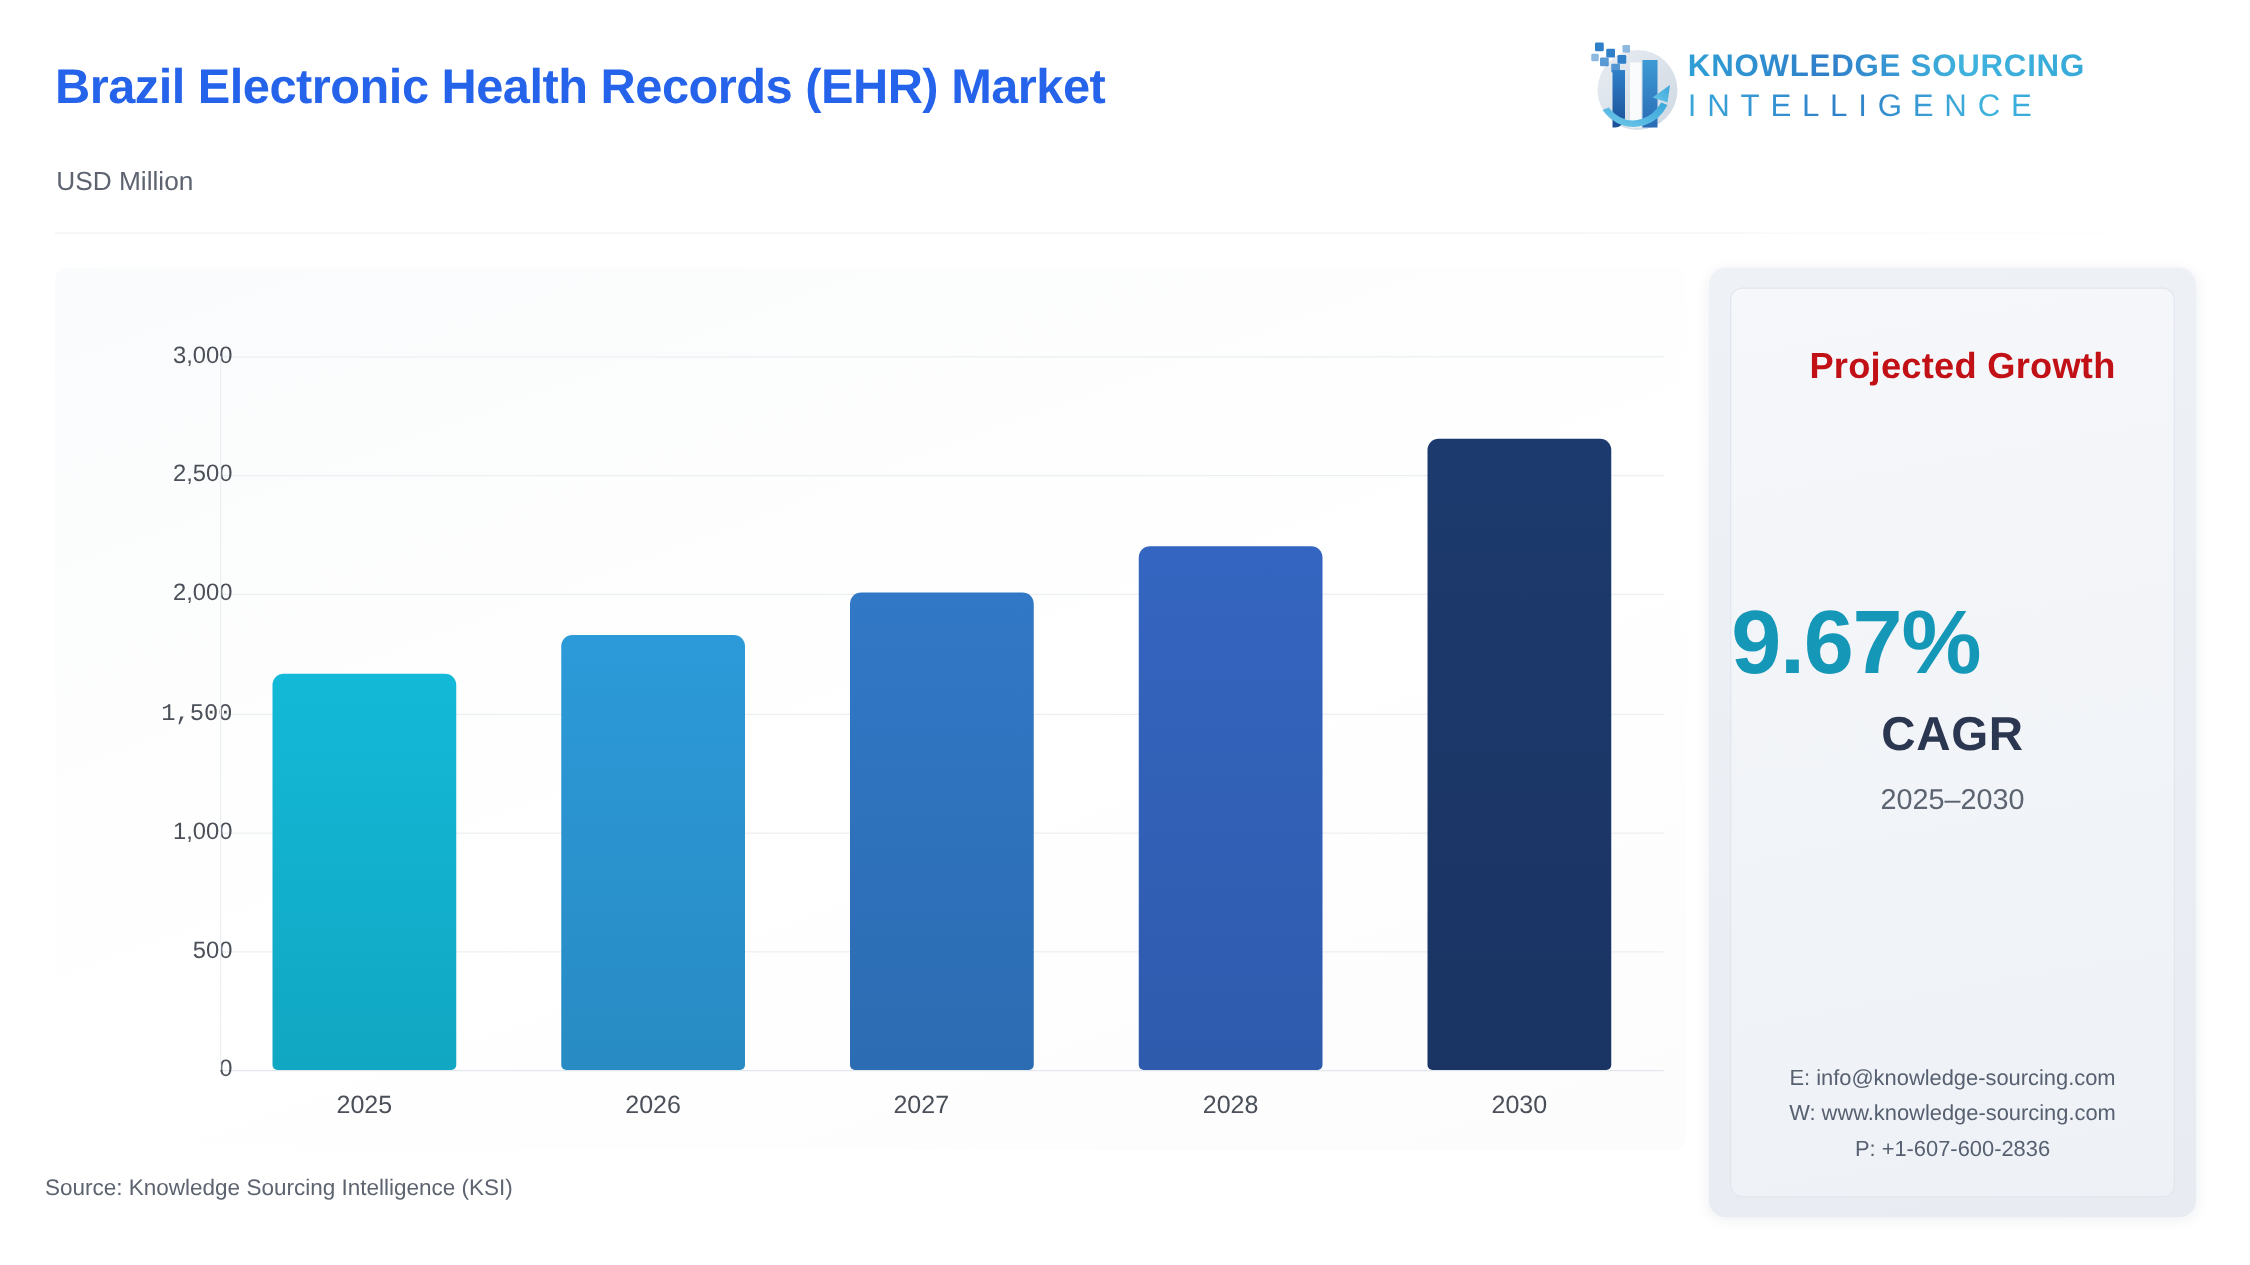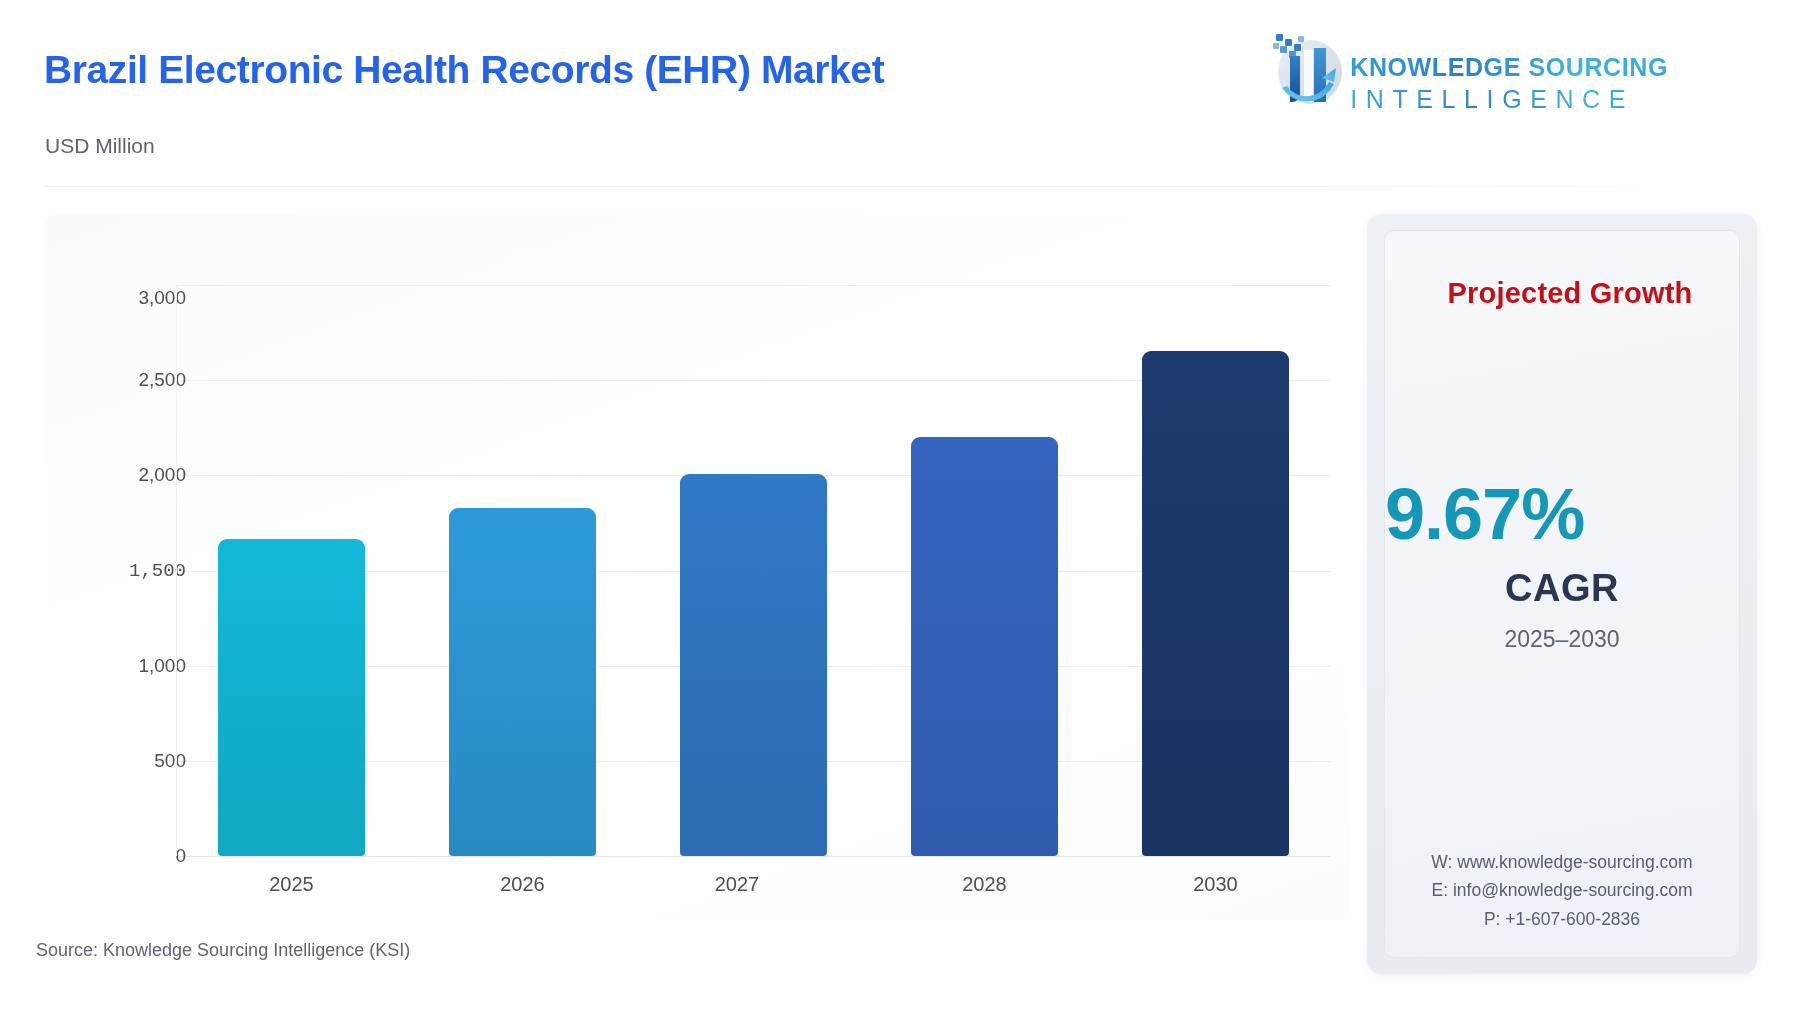--- a/index.html
+++ b/index.html
@@ -21,21 +21,21 @@
   .subtitle {
     position: absolute; left: 45px; top: 134px;
     font-size: 21px; color: #5d6470; font-weight: 400;
   }
   .header-rule {
     position: absolute; left: 44px; top: 186px; width: 1710px; height: 1px;
     background: linear-gradient(to right, #eef1f5 0%, #eef1f5 70%, #ffffff 100%);
   }
 
   
-  .logo { position: absolute; right: 36px; top: 26px; display: flex; align-items: flex-end; gap: 0; }
+  .logo { position: absolute; right: 36px; top: 26px; display: flex; align-items: center; gap: 0; }
   .logo-mark { width: 86px; height: 86px; position: relative; flex: none; }
   .logo-text { display: flex; flex-direction: column; line-height: 1.0; }
   .logo-line1 {
     font-size: 25px; font-weight: 700; letter-spacing: 0.6px;
     background: linear-gradient(90deg,#2f9fd6 0%, #2f7fc9 35%, #3fb3dd 70%, #36a9d8 100%);
     -webkit-background-clip: text; background-clip: text; color: transparent;
   }
   .logo-line2 {
     font-size: 25px; font-weight: 500; letter-spacing: 8.6px; margin-top: 7px;
     background: linear-gradient(90deg,#3aa7da 0%, #2f7fc9 40%, #3fb3dd 75%, #2f9fd6 100%);
@@ -171,21 +171,21 @@
         <div class="ylabel" style="top: 546.833px;">500</div>
         <div class="gridline" style="top: 451.667px;"></div>
         <div class="ylabel" style="top: 451.667px;">1,000</div>
         <div class="gridline" style="top: 356.5px;"></div>
         <div class="ylabel" style="top: 356.5px; font-family: Liberation Mono, monospace;">1,500</div>
         <div class="gridline" style="top: 261.333px;"></div>
         <div class="ylabel" style="top: 261.333px;">2,000</div>
         <div class="gridline" style="top: 166.167px;"></div>
         <div class="ylabel" style="top: 166.167px;">2,500</div>
         <div class="gridline" style="top: 71px;"></div>
-        <div class="ylabel" style="top: 71px; margin-top: 13px;">3,000</div>
+        <div class="ylabel" style="top: 71px;">3,000</div>
         <div class="vaxis" style="top: 71px; height: 571px;"></div>
         <div class="bars">
           <div class="bar" title="2025: 1665" style="left: 42px; width: 147px; height: 316.905px; bottom: 64px; background: linear-gradient(rgb(19, 185, 216) 0%, rgb(17, 167, 194) 100%);"></div>
           <div class="xlabel" style="left: 115.5px; bottom: 24px;">2025</div>
           <div class="bar" title="2026: 1830" style="left: 273px; width: 147px; height: 348.31px; bottom: 64px; background: linear-gradient(rgb(44, 154, 217) 0%, rgb(40, 139, 195) 100%);"></div>
           <div class="xlabel" style="left: 346.5px; bottom: 24px;">2026</div>
           <div class="bar" title="2027: 2005" style="left: 504px; width: 147px; height: 381.618px; bottom: 64px; background: linear-gradient(rgb(49, 120, 198) 0%, rgb(44, 108, 178) 100%);"></div>
           <div class="xlabel" style="left: 561px; bottom: 24px;">2027</div>
           <div class="bar" title="2028: 2200" style="left: 735px; width: 147px; height: 418.733px; bottom: 64px; background: linear-gradient(rgb(52, 101, 192) 0%, rgb(47, 91, 173) 100%);"></div>
           <div class="xlabel" style="left: 808.5px; bottom: 24px;">2028</div>
@@ -197,20 +197,20 @@
 
   <div class="source">Source: Knowledge Sourcing Intelligence (KSI)</div>
 
   <div class="side-panel">
     <div class="side-inner">
       <div class="panel-title">Projected Growth</div>
       <div class="cagr-value">9.67%</div>
       <div class="cagr-label">CAGR</div>
       <div class="cagr-period">2025–2030</div>
       <div class="contact">
+        <div>E: info@knowledge-sourcing.com</div>
         <div>W: www.knowledge-sourcing.com</div>
-        <div>E: info@knowledge-sourcing.com</div>
         <div>P: +1-607-600-2836</div>
       </div>
     </div>
   </div>
 
 </div>
 
 </body></html>

